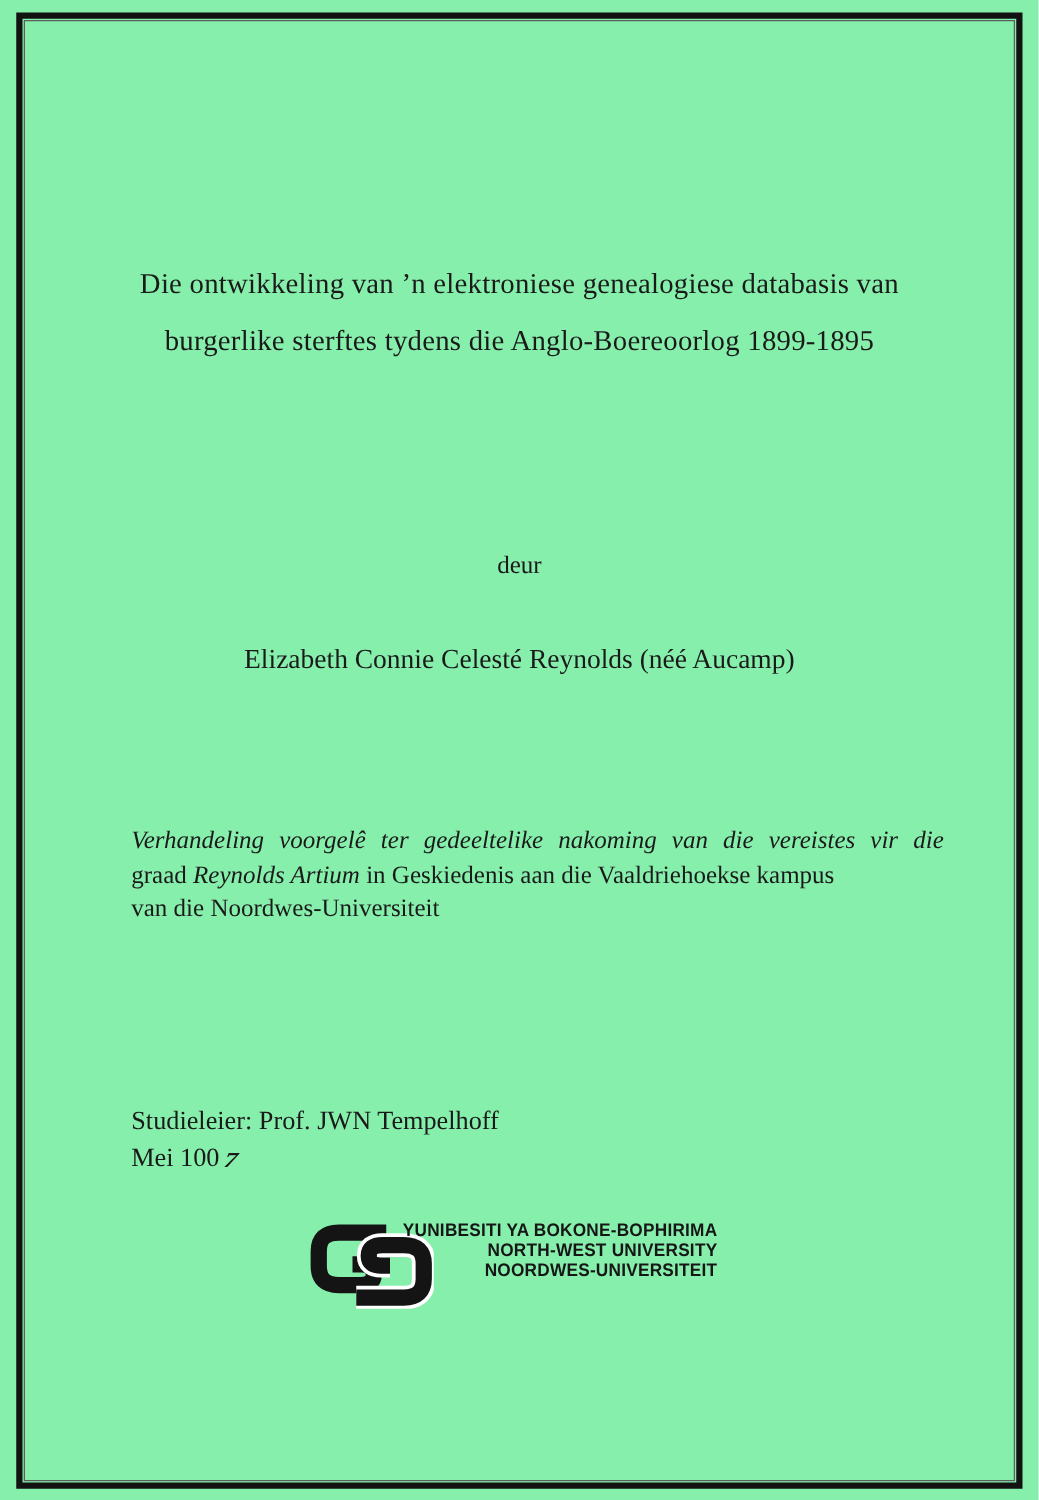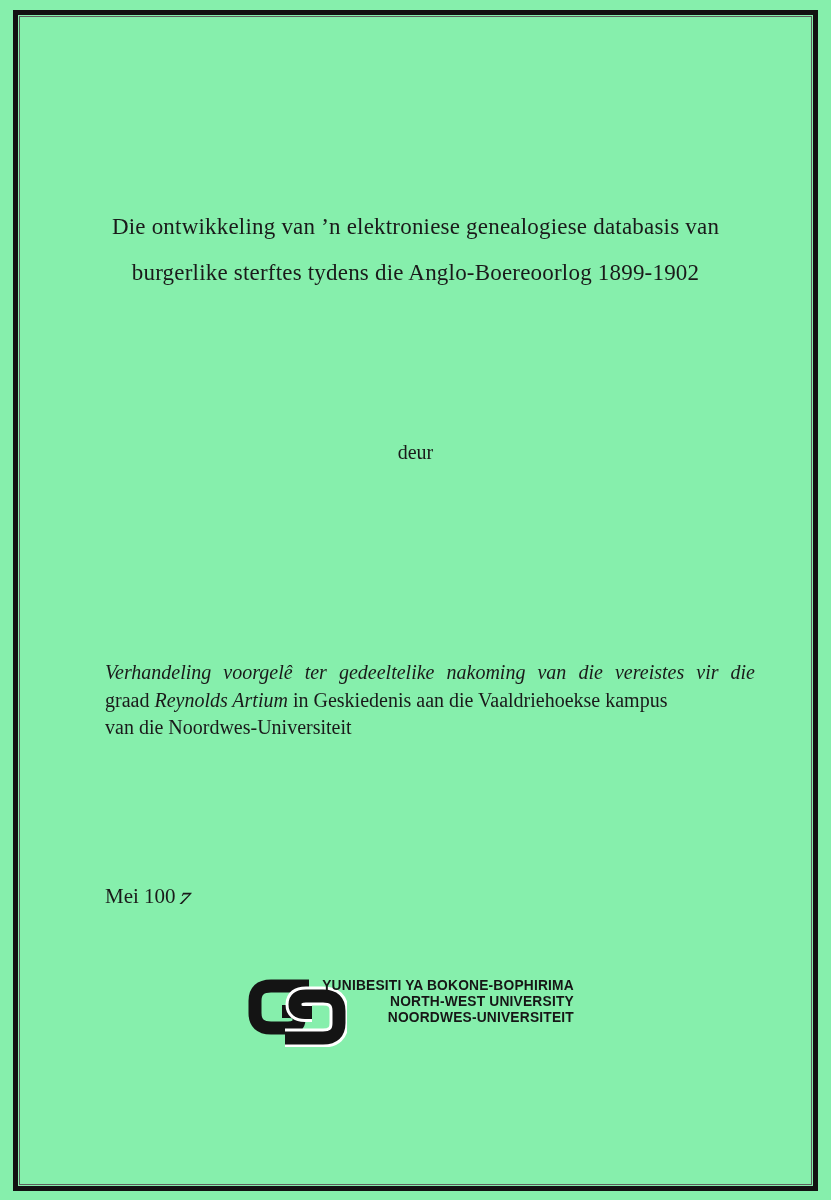--- a/index.html
+++ b/index.html
@@ -105,33 +105,35 @@
 <div class="page">
 
   <div class="frame-outer">
     <div class="frame-inner"></div>
   </div>
 
   <div class="content">
 
     <h1 class="title">
       <span class="tline">Die ontwikkeling van ’n elektroniese genealogiese databasis van</span>
-      <span class="tline">burgerlike sterftes tydens die Anglo-Boereoorlog 1899-1902</span>
+      <span class="tline">burgerlike sterftes tydens die Anglo-Boereoorlog 1899-1895</span>
     </h1>
 
     <div class="byline">deur</div>
 
+    <div class="author">Elizabeth Connie Celesté Reynolds (néé Aucamp)</div>
 
     <div class="statement">
       <div class="st-line st-justify">Verhandeling voorgelê ter gedeeltelike nakoming van die vereistes vir die</div>
       <div class="st-line"><span>graad </span><em>Reynolds Artium</em><span> in Geskiedenis aan die Vaaldriehoekse kampus</span></div>
       <div class="st-line">van die Noordwes-Universiteit</div>
     </div>
 
     <div class="supervisor">
+      <div>Studieleier: Prof. JWN Tempelhoff</div>
       <div><span>Mei 100</span><span class="seven">7</span></div>
     </div>
 
     <svg class="logo-mark" viewBox="0 0 100 70" aria-hidden="true">
       <path d="M62,9 L24,9 Q8,9 8,24 L8,36 Q8,51 24,51 L41,51 Q52,51 52,42.5 Q52,34.5 42,34.5 L35,34.5" fill="none" stroke="#141414" stroke-width="13"></path>
       <g transform="rotate(180 50 35)">
         <path d="M62,9 L24,9 Q8,9 8,24 L8,36 Q8,51 24,51 L41,51 Q52,51 52,42.5 Q52,34.5 42,34.5 L35,34.5" fill="none" stroke="#ffffff" stroke-width="19"></path>
         <path d="M62,9 L24,9 Q8,9 8,24 L8,36 Q8,51 24,51 L41,51 Q52,51 52,42.5 Q52,34.5 42,34.5 L35,34.5" fill="none" stroke="#141414" stroke-width="13"></path>
       </g>
     </svg>

